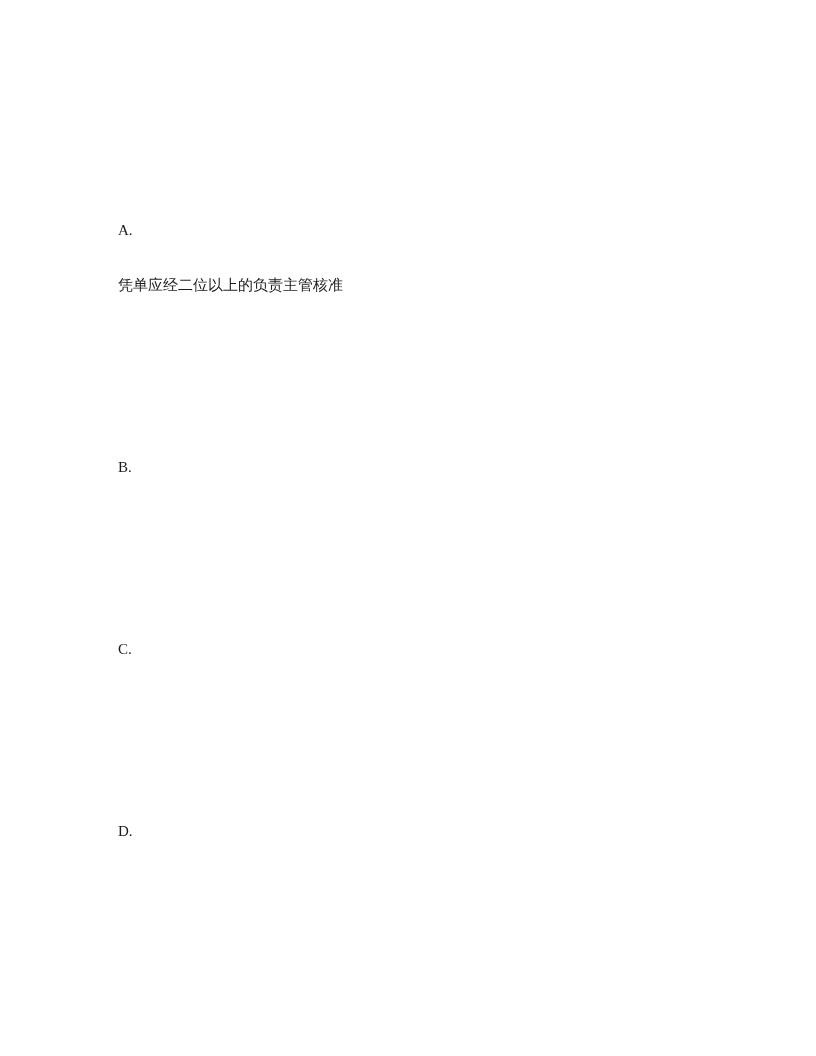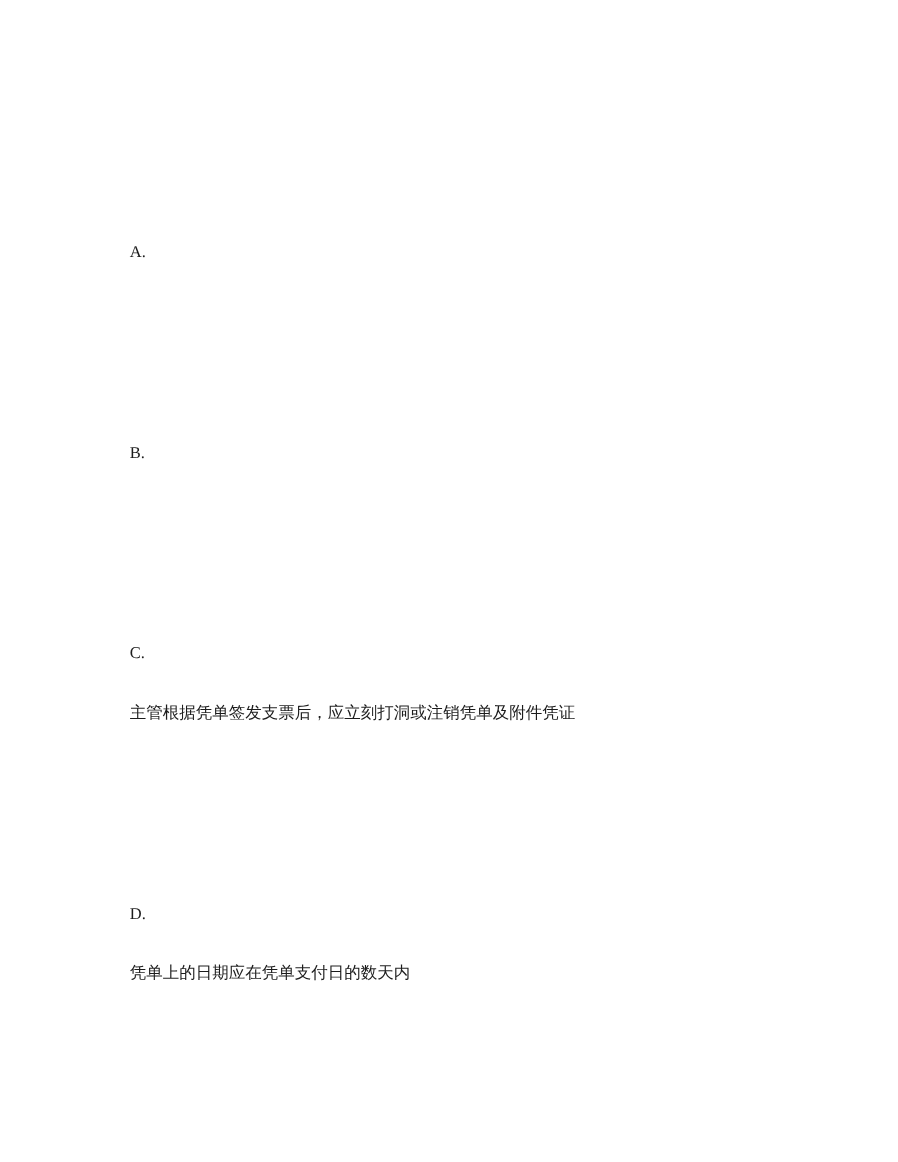--- a/index.html
+++ b/index.html
@@ -36,34 +36,33 @@
 </style>
 </head>
 <body>
 
 <div class="page">
   <div class="doc">
 
     
     <section class="opt mb2">
       <div class="ln">A.</div>
+      <div class="ln">凭单应经二位以上的负责主管核准</div>
     </section>
 
     <section class="opt mb2">
       <div class="ln">B.</div>
     </section>
 
     <section class="opt mb2">
       <div class="ln">C.</div>
-      <div class="ln">主管根据凭单签发支票后，应立刻打洞或注销凭单及附件凭证</div>
     </section>
 
     <section class="opt mb1">
       <div class="ln">D.</div>
-      <div class="ln">凭单上的日期应在凭单支付日的数天内</div>
     </section>
 
     
 
     
     
     
     
 
     

